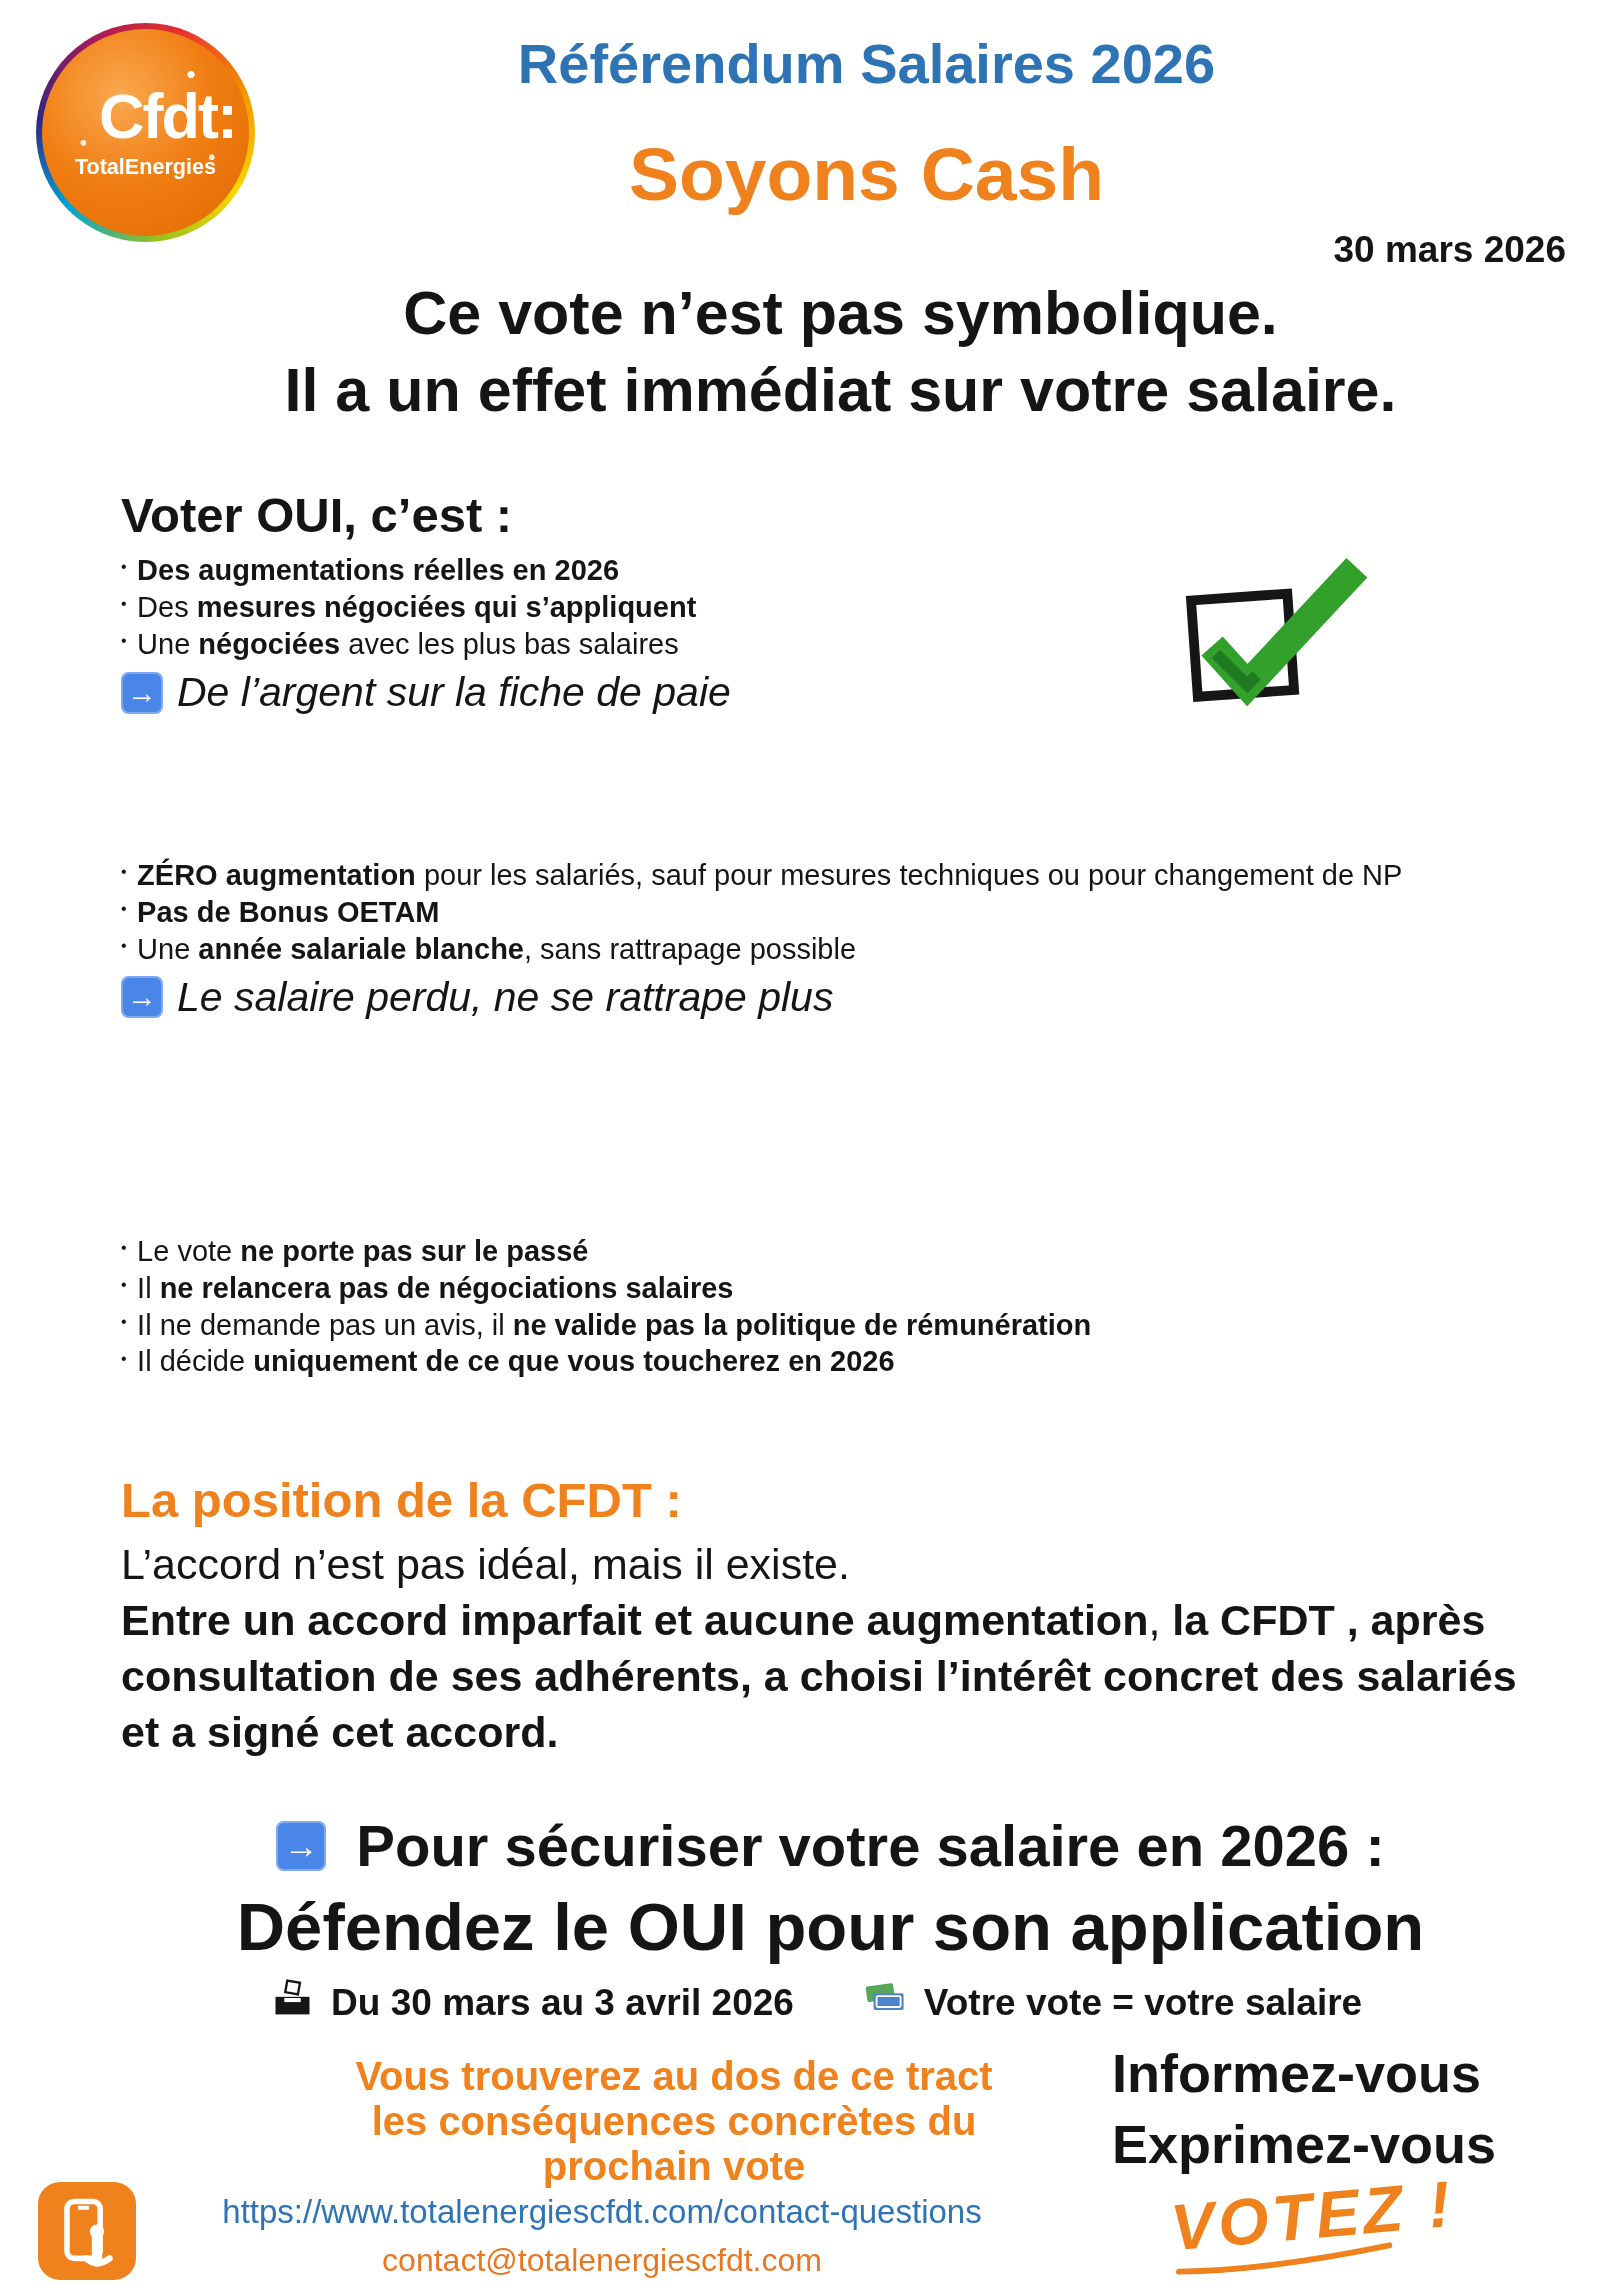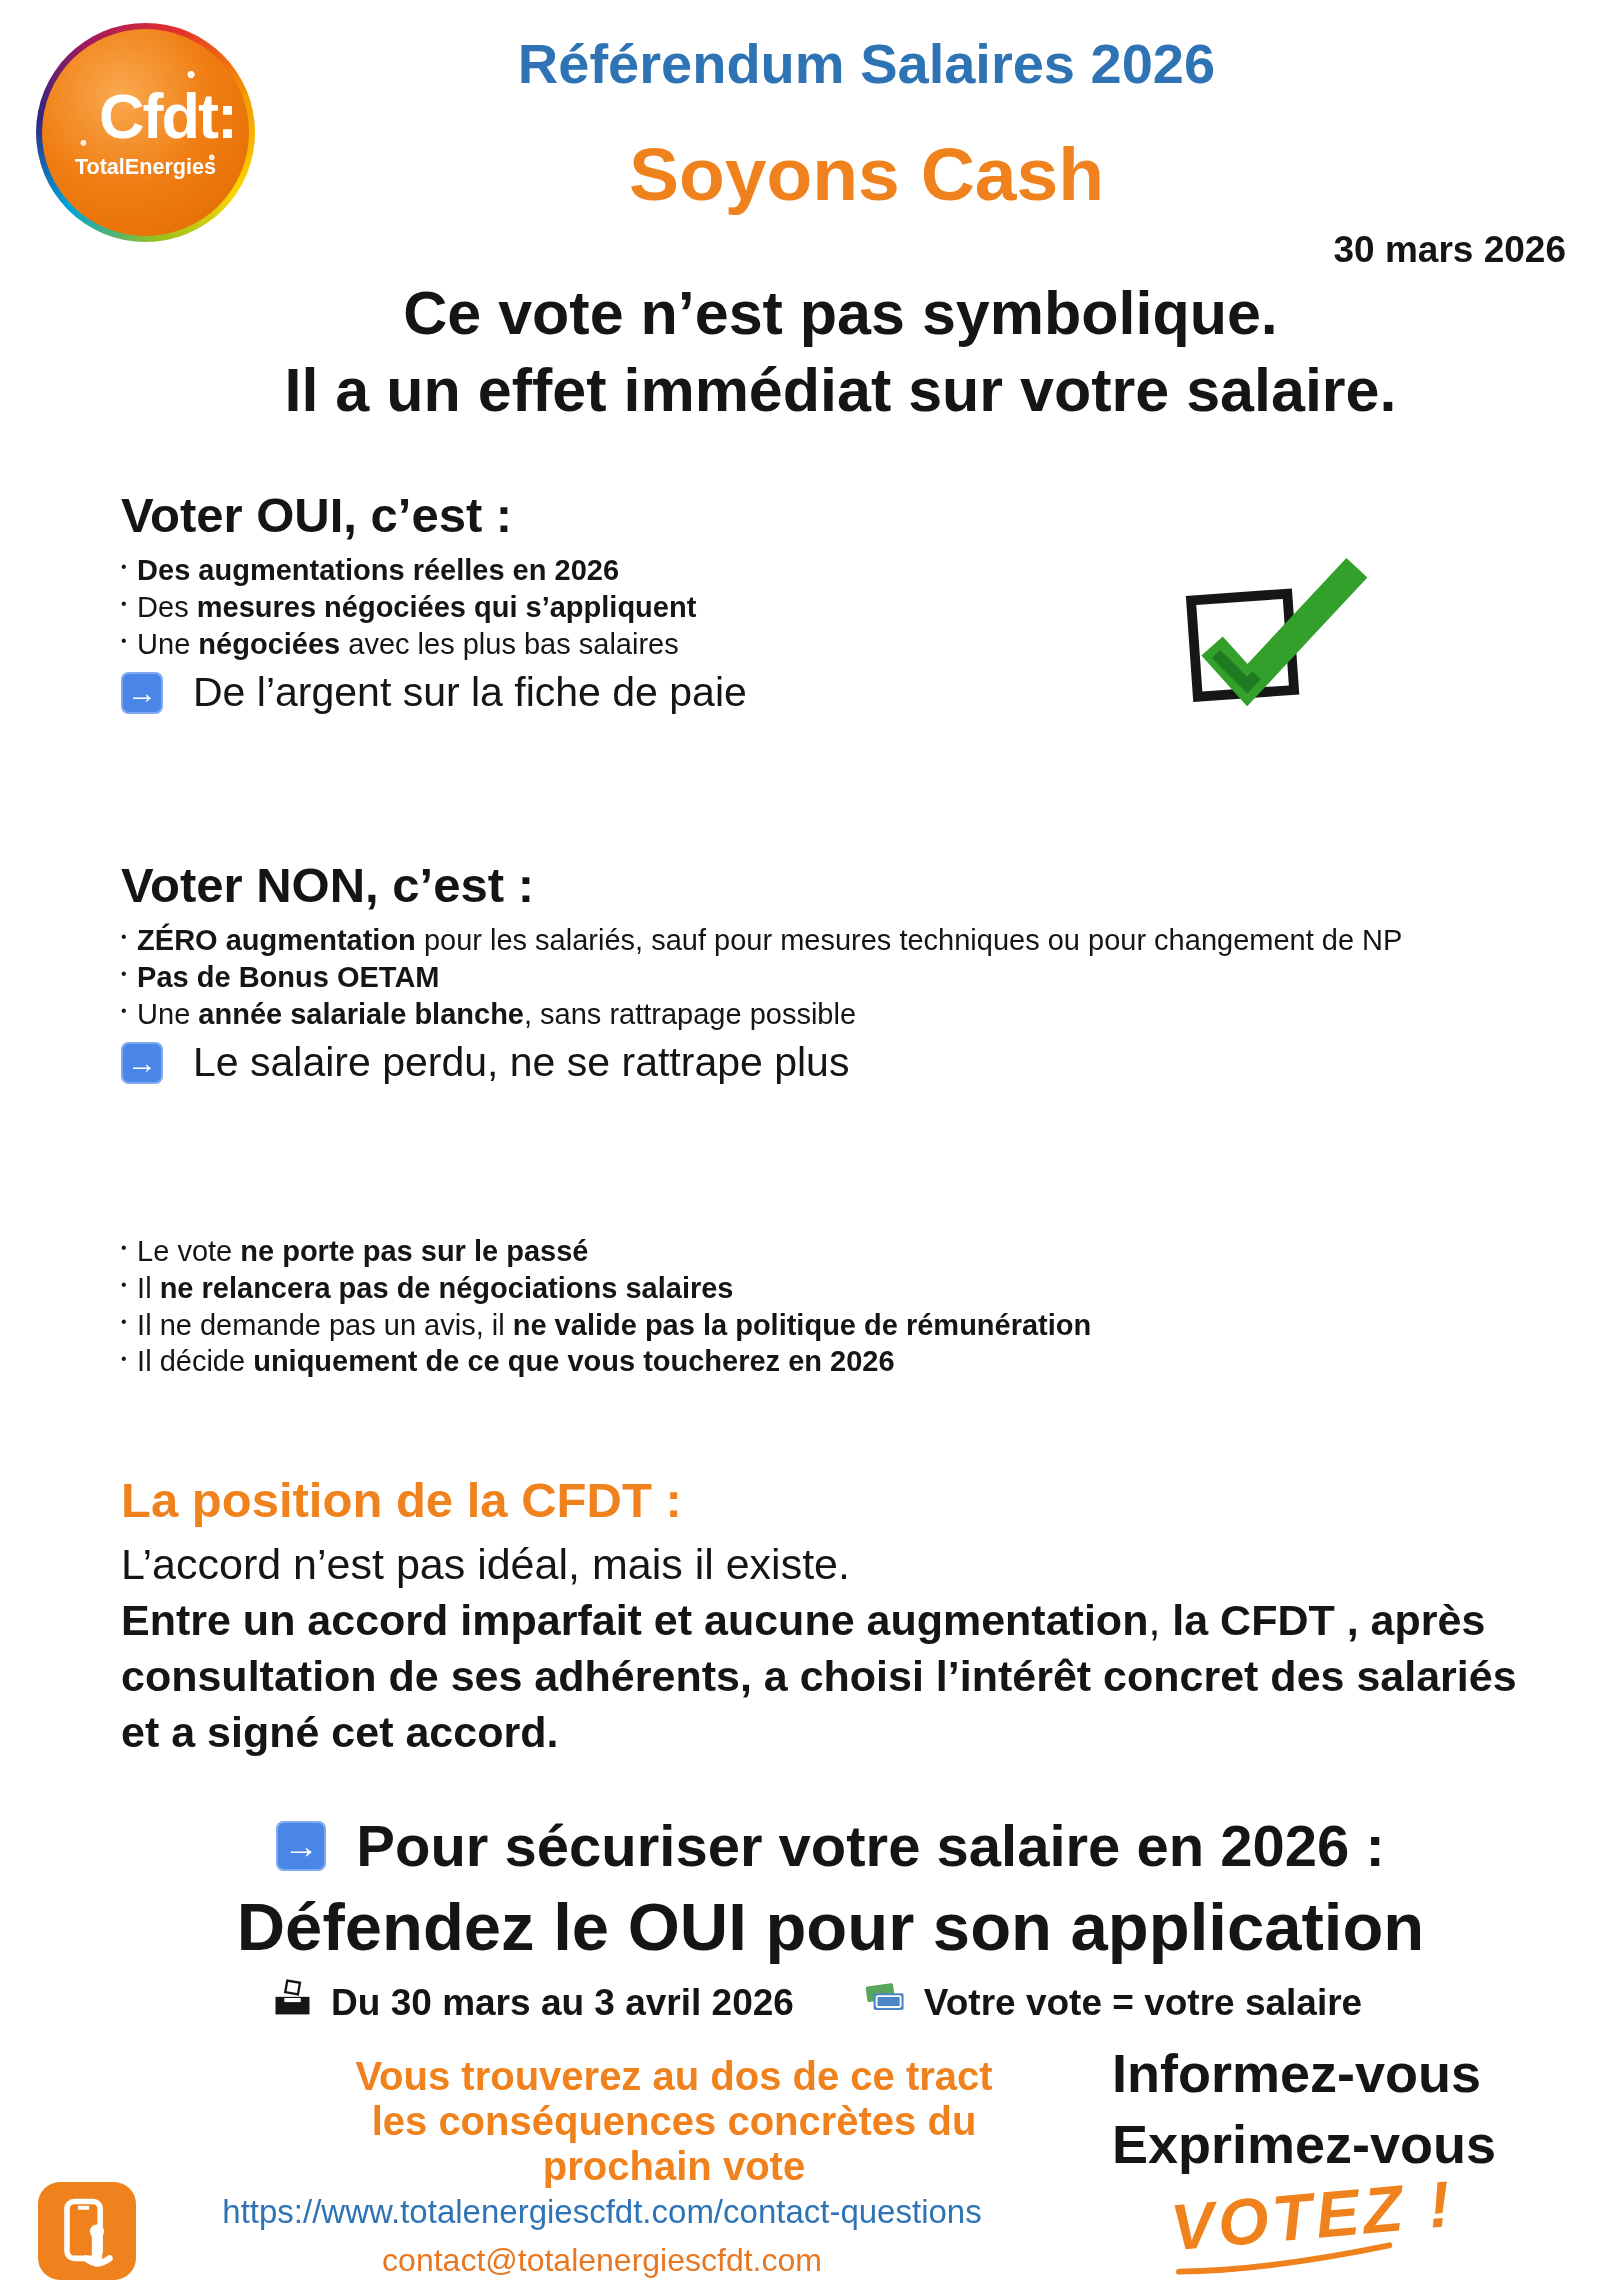--- a/index.html
+++ b/index.html
@@ -43,21 +43,21 @@
   .section-heading.orange { color:#F0821E; }
   .bullet { font-size:29px; line-height:1.27; }
   .bullet::before { content:"•"; font-size:0.55em; vertical-align:0.5em; margin-right:10.5px; }
   .arrow-row { display:flex; align-items:center; margin-top:6.5px; }
   .arrow-icon {
     width:42px; height:42px; background:#4a86e8; border-radius:7.9px; color:#fff;
     display:flex; align-items:center; justify-content:center;
     font-size:30px; font-weight:bold; flex:none;
     box-shadow:inset 0 0 0 2px rgba(255,255,255,.3);
   }
-  .arrow-note { font-size:41px; margin-left:30px; }
+  .arrow-note { font-size:41px; font-style:italic; margin-left:14px; }
 
   .sec-oui { top:487px; width:1021px; }
   .check-wrap { position:absolute; left:1178px; top:556px; }
   .sec-non { top:857px; width:1423px; }
   .sec-facts { top:1233px; width:1423px; }
   .sec-pos { top:1472px; width:1400px; }
   .pos-line1 { font-size:43px; line-height:1.3; }
   .pos-line2 { font-size:43px; line-height:1.3; }
 
   
@@ -124,21 +124,20 @@
     <div class="bullet"><span class="b">Des augmentations réelles en 2026</span></div>
     <div class="bullet"><span>Des </span><span class="b">mesures négociées qui s’appliquent</span></div>
     <div class="bullet"><span>Une </span><span class="b">négociées</span><span> avec les plus bas salaires</span></div>
     <div class="arrow-row">
       <span class="arrow-icon">→</span>
       <span class="arrow-note">De l’argent sur la fiche de paie</span>
     </div>
   </div>
 
   <div class="section sec-non">
-    <div class="section-heading">Voter NON, c’est :</div>
     <div class="bullet"><span class="b">ZÉRO augmentation</span><span> pour les salariés, sauf pour mesures techniques ou pour changement de NP</span></div>
     <div class="bullet"><span class="b">Pas de Bonus OETAM</span></div>
     <div class="bullet"><span>Une </span><span class="b">année salariale blanche</span><span>, sans rattrapage possible</span></div>
     <div class="arrow-row">
       <span class="arrow-icon">→</span>
       <span class="arrow-note">Le salaire perdu, ne se rattrape plus</span>
     </div>
   </div>
 
   <div class="section sec-facts">

